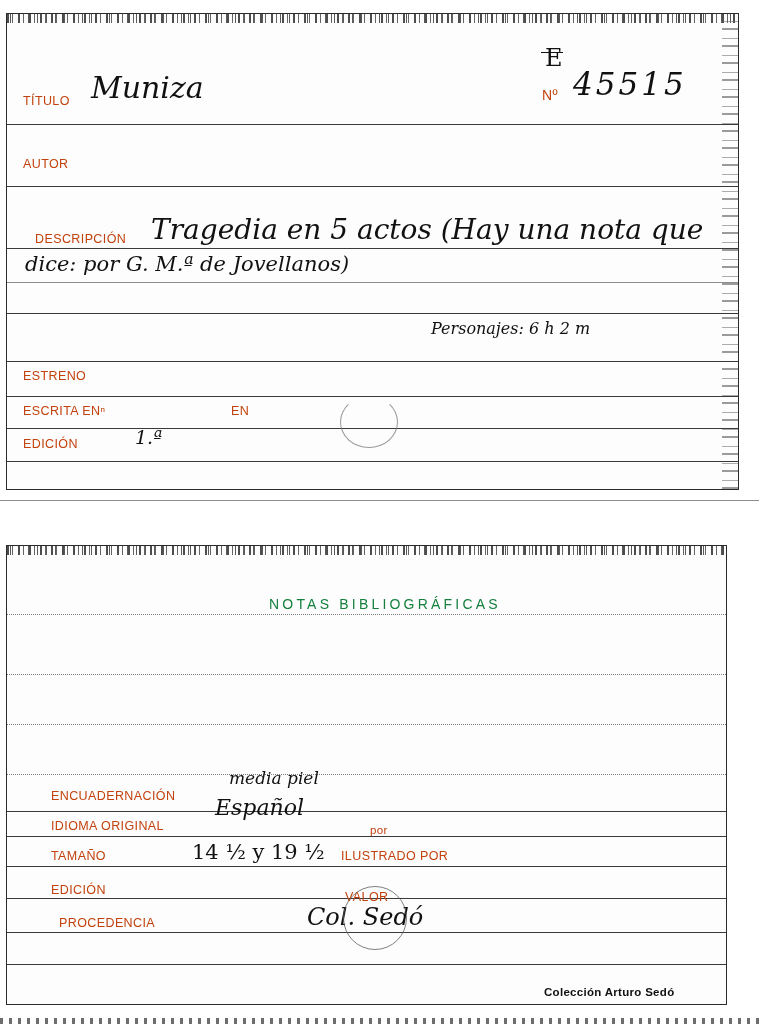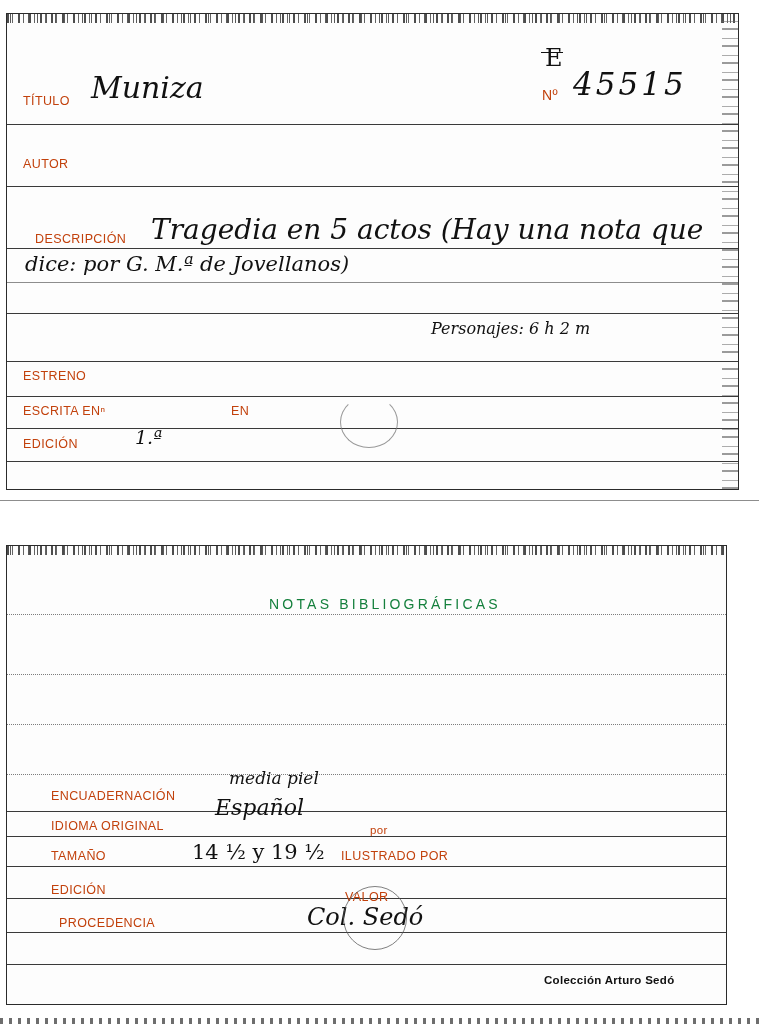--- a/index.html
+++ b/index.html
@@ -89,20 +89,21 @@
     white-space: nowrap;
   }
 
   .collection {
     position: absolute;
     font-size: 11.5px;
     font-weight: bold;
     letter-spacing: .3px;
     color: #101010;
     white-space: nowrap;
+    margin-top: 12px;
   }
 
   
   .side-speckle {
     position: absolute;
     top: 0;
     bottom: 0;
     width: 16px;
     background:
       repeating-linear-gradient(0deg,

